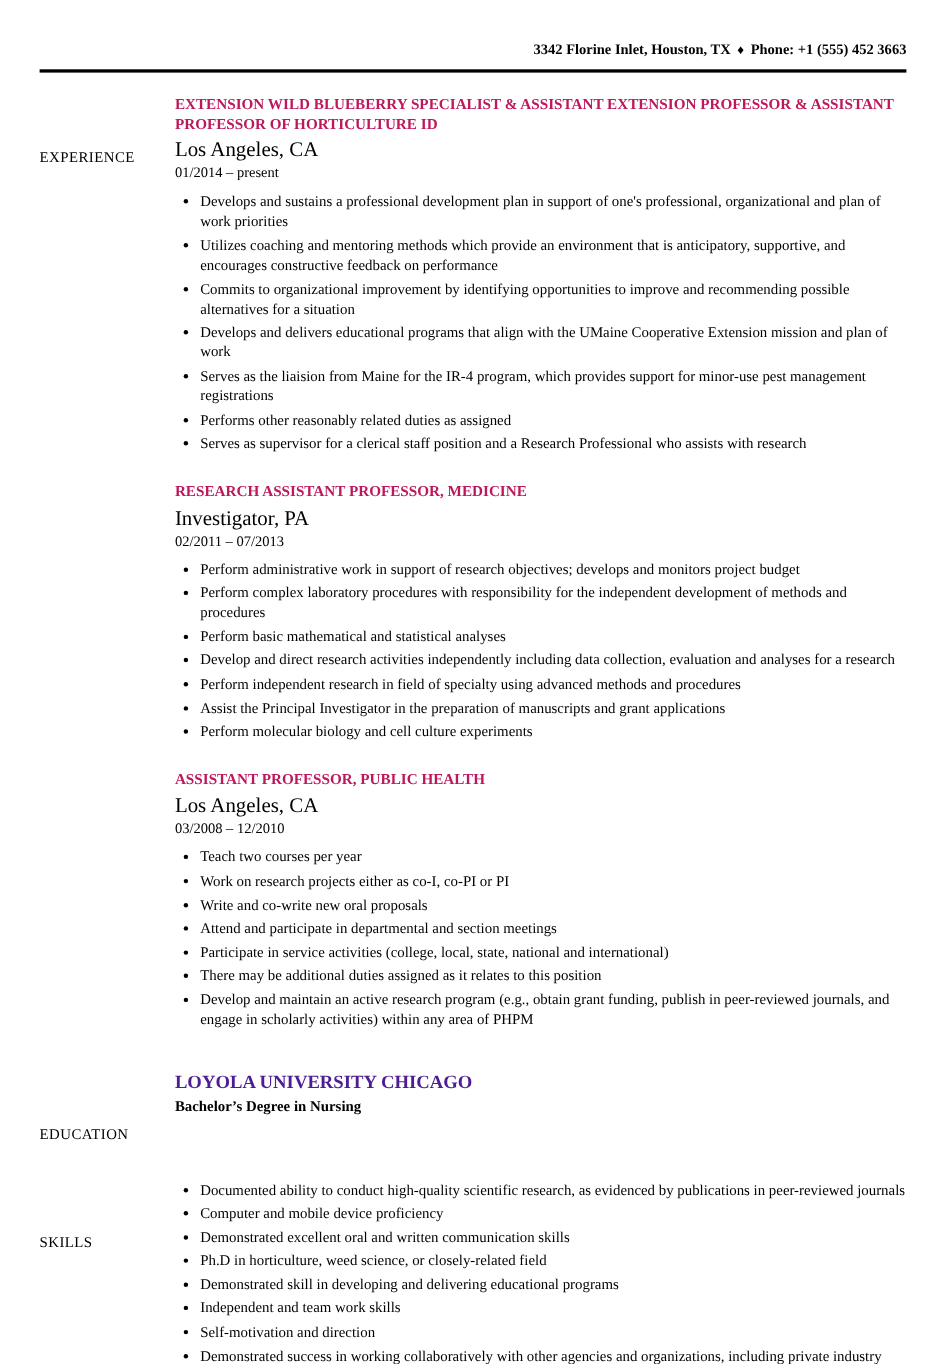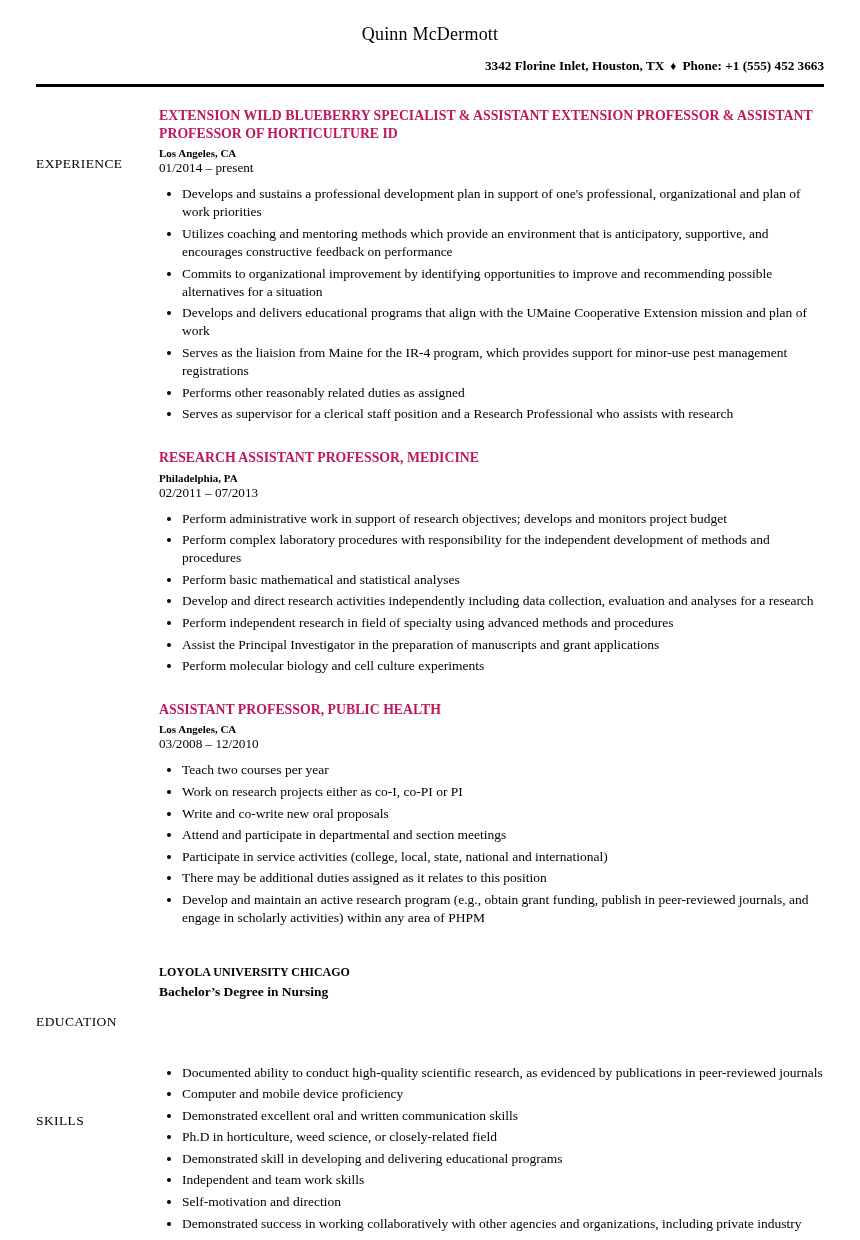--- a/index.html
+++ b/index.html
@@ -45,56 +45,55 @@
   }
   .content { flex: 1; max-width: 667px; }
   .job + .job { margin-top: 26px; }
   .job-title {
     font-weight: bold;
     font-size: 13.8px;
     line-height: 1.32;
     color: #be185d;
   }
   .job-loc {
-    font-weight: bold;
-    font-size: 11px;
+    font-weight: normal;
+    font-size: 19px;
     margin-top: 4px;
   }
   .job-dates {
     font-size: 13.2px;
     margin-top: 1px;
   }
   .bullets {
     margin-top: 9px;
     padding-left: 23px;
     list-style-type: disc;
   }
   .bullets li {
     font-size: 13.5px;
     line-height: 1.34;
     margin-bottom: 3.5px;
   }
   .edu-school {
     font-weight: bold;
-    font-size: 12px;
-    color: #000000;
+    font-size: 17px;
+    color: #4c1d95;
   }
   .edu-degree {
     font-weight: bold;
     font-size: 13.5px;
     margin-top: 4px;
   }
 </style>
 </head>
 <body>
 
 <div class="page">
 
   <div class="header">
-    <div class="name">Quinn McDermott</div>
     <div class="contact">
       <span>3342 Florine Inlet, Houston, TX</span><span class="sep">♦</span><span>Phone: +1 (555) 452 3663</span>
     </div>
   </div>
 
   <hr class="rule">
 
   <div class="section">
     <div class="side-label">EXPERIENCE</div>
     <div class="content">
@@ -109,21 +108,21 @@
           <li>Commits to organizational improvement by identifying opportunities to improve and recommending possible alternatives for a situation</li>
           <li>Develops and delivers educational programs that align with the UMaine Cooperative Extension mission and plan of work</li>
           <li>Serves as the liaision from Maine for the IR-4 program, which provides support for minor-use pest management registrations</li>
           <li>Performs other reasonably related duties as assigned</li>
           <li>Serves as supervisor for a clerical staff position and a Research Professional who assists with research</li>
         </ul>
       </div>
 
       <div class="job">
         <div class="job-title">RESEARCH ASSISTANT PROFESSOR, MEDICINE</div>
-        <div class="job-loc">Philadelphia, PA</div>
+        <div class="job-loc">Investigator, PA</div>
         <div class="job-dates">02/2011 – 07/2013</div>
         <ul class="bullets">
           <li>Perform administrative work in support of research objectives; develops and monitors project budget</li>
           <li>Perform complex laboratory procedures with responsibility for the independent development of methods and procedures</li>
           <li>Perform basic mathematical and statistical analyses</li>
           <li>Develop and direct research activities independently including data collection, evaluation and analyses for a research</li>
           <li>Perform independent research in field of specialty using advanced methods and procedures</li>
           <li>Assist the Principal Investigator in the preparation of manuscripts and grant applications</li>
           <li>Perform molecular biology and cell culture experiments</li>
         </ul>

